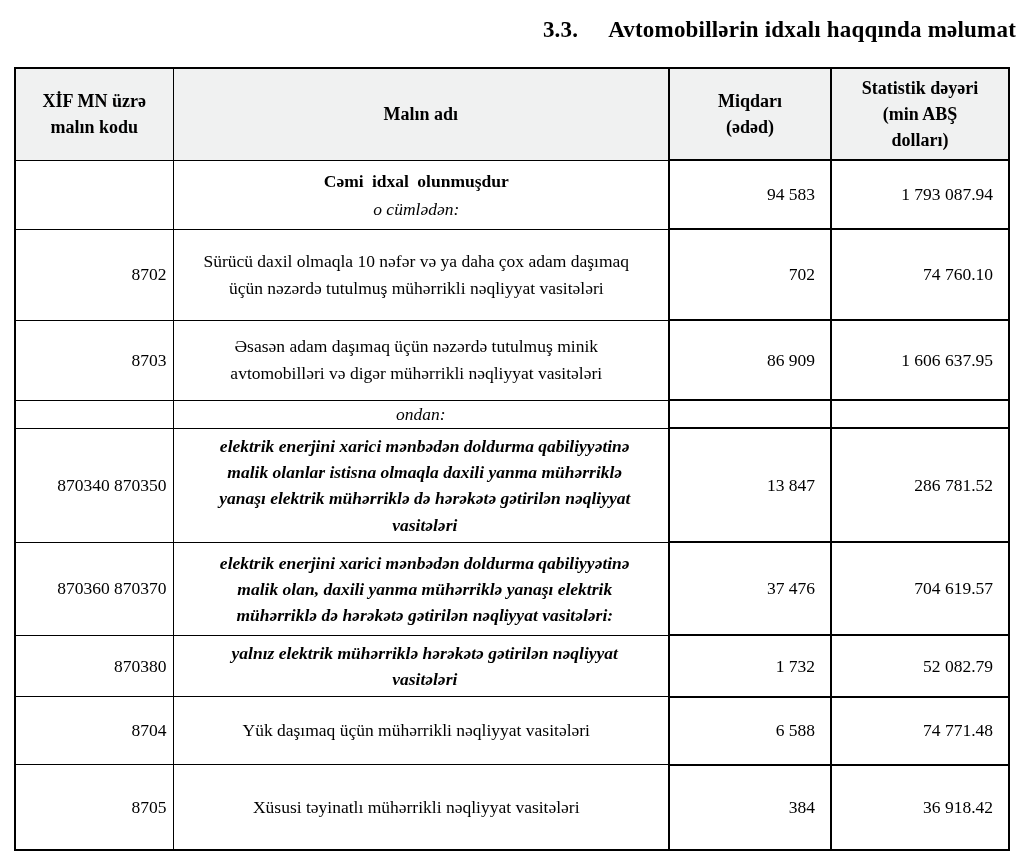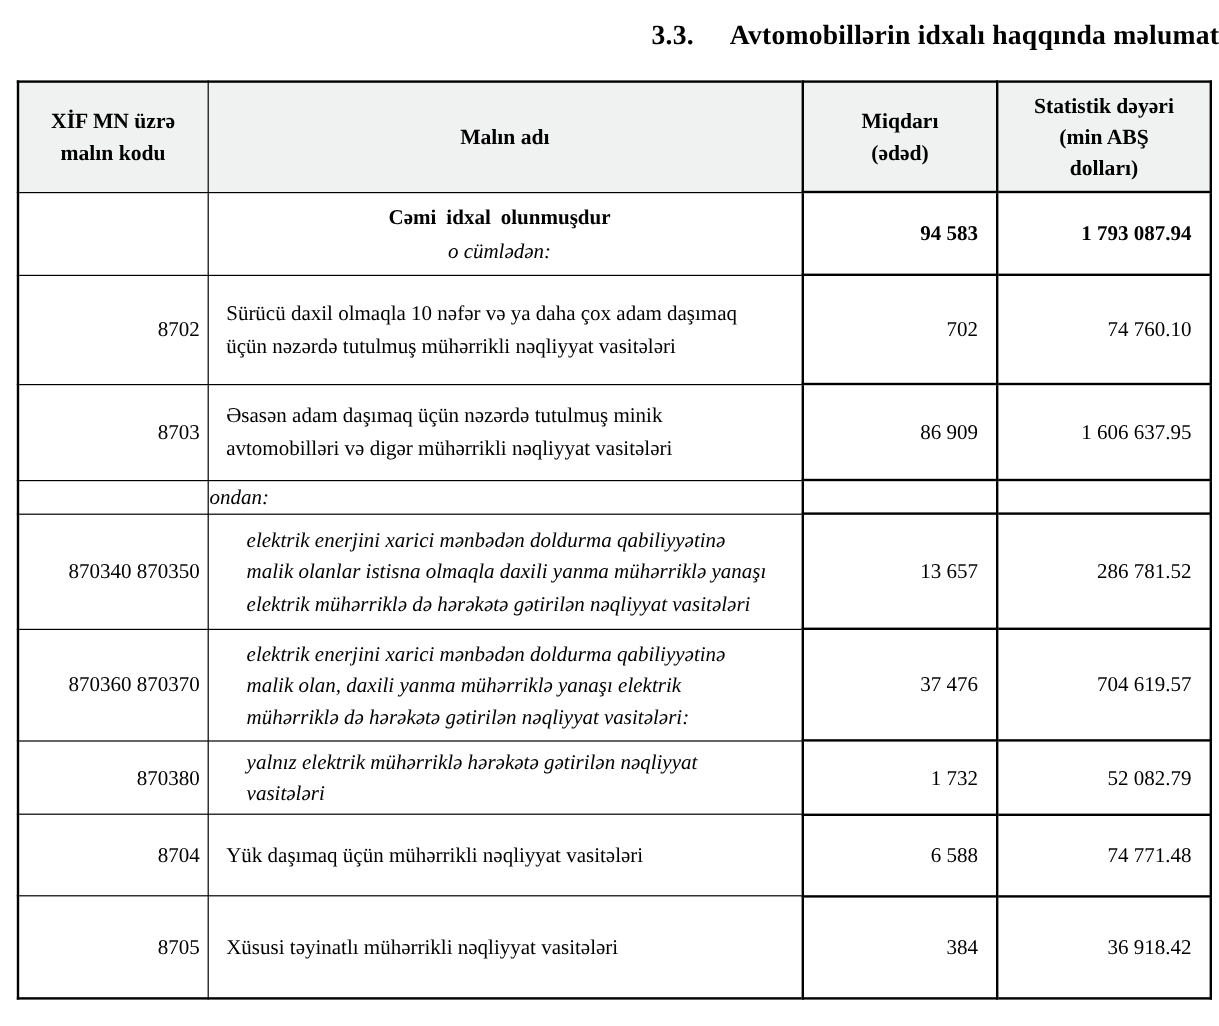--- a/index.html
+++ b/index.html
@@ -69,21 +69,21 @@
   tr.row-5      { height: 93px; }
   tr.row-6      { height: 58px; }
   tr.row-7      { height: 68px; }
   tr.row-8      { height: 85px; }
 
   td.code {
     text-align: right;
     padding: 2px 6px;
   }
   td.name {
-    text-align: left;
+    text-align: center;
     padding: 4px 24px 4px 15px;
     line-height: 1.55;
   }
   td.qty, td.val {
     text-align: right;
     padding: 2px 15px 2px 6px;
   }
   
   tr.r-total td.name {
     text-align: center;
@@ -93,32 +93,33 @@
     font-weight: bold;
     word-spacing: 4px;
     display: block;
   }
   tr.r-total .sub-line {
     font-style: italic;
     display: block;
     text-align: center;
   }
   tr.r-total td.qty, tr.r-total td.val {
-    font-weight: bold;
+    font-weight: normal;
   }
   
   tr.r-center td.name {
     padding: 0 1px;
     font-style: italic;
   }
   
   tr.r-italic td.name {
     font-style: italic;
     padding-left: 32px;
     line-height: 1.5;
+    font-weight: bold;
   }
 </style>
 </head>
 <body>
 
 <div class="page">
 
   <h1 class="doc-title">
     <span class="title-number">3.3.</span><span>Avtomobillərin idxalı haqqında məlumat</span>
   </h1>
@@ -166,21 +167,21 @@
       </tr>
       <tr class="row-3 r-center">
         <td class="code"></td>
         <td class="name">ondan:</td>
         <td class="qty heavy"></td>
         <td class="val heavy"></td>
       </tr>
       <tr class="row-4 r-italic">
         <td class="code">870340 870350</td>
         <td class="name">elektrik enerjini xarici mənbədən doldurma qabiliyyətinə malik olanlar istisna olmaqla daxili yanma mühərriklə yanaşı elektrik mühərriklə də hərəkətə gətirilən nəqliyyat vasitələri</td>
-        <td class="qty heavy">13 657</td>
+        <td class="qty heavy">13 847</td>
         <td class="val heavy">286 781.52</td>
       </tr>
       <tr class="row-5 r-italic">
         <td class="code">870360 870370</td>
         <td class="name">elektrik enerjini xarici mənbədən doldurma qabiliyyətinə malik olan, daxili yanma mühərriklə yanaşı elektrik mühərriklə də hərəkətə gətirilən nəqliyyat vasitələri:</td>
         <td class="qty heavy">37 476</td>
         <td class="val heavy">704 619.57</td>
       </tr>
       <tr class="row-6 r-italic">
         <td class="code">870380</td>

